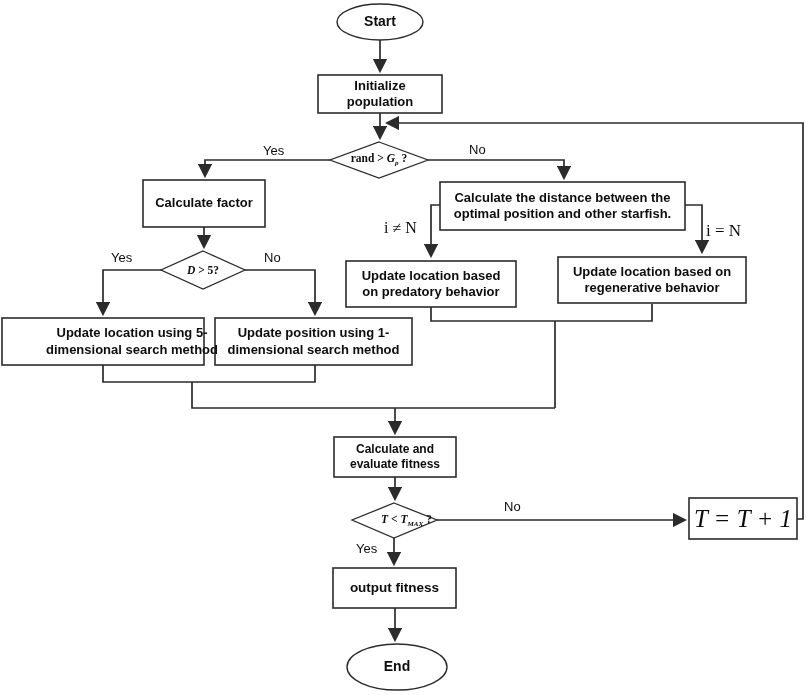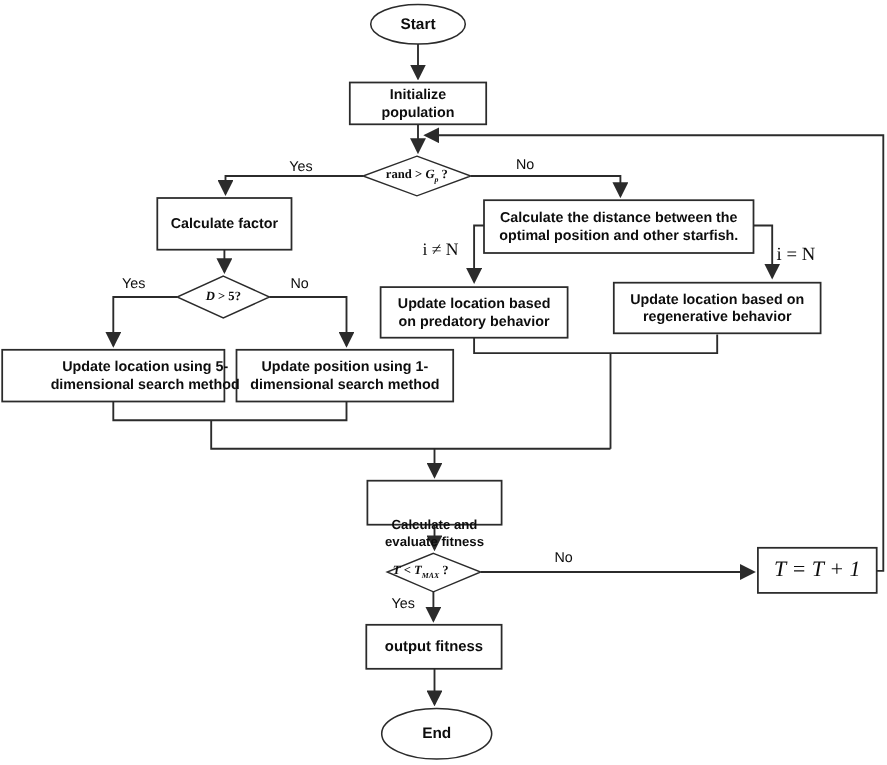--- a/index.html
+++ b/index.html
@@ -50,22 +50,22 @@
     font-weight: normal;
     font-size: 13px;
     white-space: pre;
     pointer-events: none;
   }
   .edge-label.math-label {
     font-family: "Liberation Serif", serif;
     font-weight: normal;
     font-size: 16px;
   }
-  .increment-label { font-style: italic; font-weight: normal; font-size: 20px; }
-  .small-node { font-size: 12px; margin-top: 28px; }
+  .increment-label { font-style: italic; font-weight: normal; font-size: 25px; }
+  .small-node { font-size: 12px; }
   .start-end { font-size: 14px; }
 </style>
 </head>
 <body>
 
 <div class="stage">
 
   <svg width="806" height="695" viewBox="0 0 806 695">
     <defs>
       <marker id="arr" viewBox="0 0 10 10" refX="8.5" refY="5" markerWidth="8.5" markerHeight="8.5" orient="auto">
@@ -157,21 +157,21 @@
   <div class="node-label start-end" style="left:347px;top:644px;width:100px;height:46px;">
       <span>End</span>
     </div>
 
   <div class="diamond-label" style="left:330px;top:142px;width:98px;height:36px;">
     <span class="expr"><span>rand &gt; </span><span class="it">G</span><sub>p</sub><span> ?</span></span>
   </div>
   <div class="diamond-label" style="left:161px;top:251px;width:84px;height:38px;">
     <span class="expr"><span class="it">D</span><span> &gt; 5?</span></span>
   </div>
-  <div class="diamond-label" style="left:340px;top:503px;width:85px;height:35px;">
+  <div class="diamond-label" style="left:364px;top:503px;width:85px;height:35px;">
     <span class="expr"><span class="it">T &lt; T</span><sub class="caps">MAX</sub><span> ?</span></span>
   </div>
 
   <div class="edge-label" style="left:263px;top:143px;">Yes</div>
   <div class="edge-label" style="left:469px;top:142px;">No</div>
   <div class="edge-label" style="left:111px;top:250px;">Yes</div>
   <div class="edge-label" style="left:264px;top:250px;">No</div>
   <div class="edge-label math-label" style="left:384px;top:219px;">i ≠ N</div>
   <div class="edge-label math-label" style="left:706px;top:221px;font-size:17px;">i = N</div>
   <div class="edge-label" style="left:504px;top:499px;">No</div>

